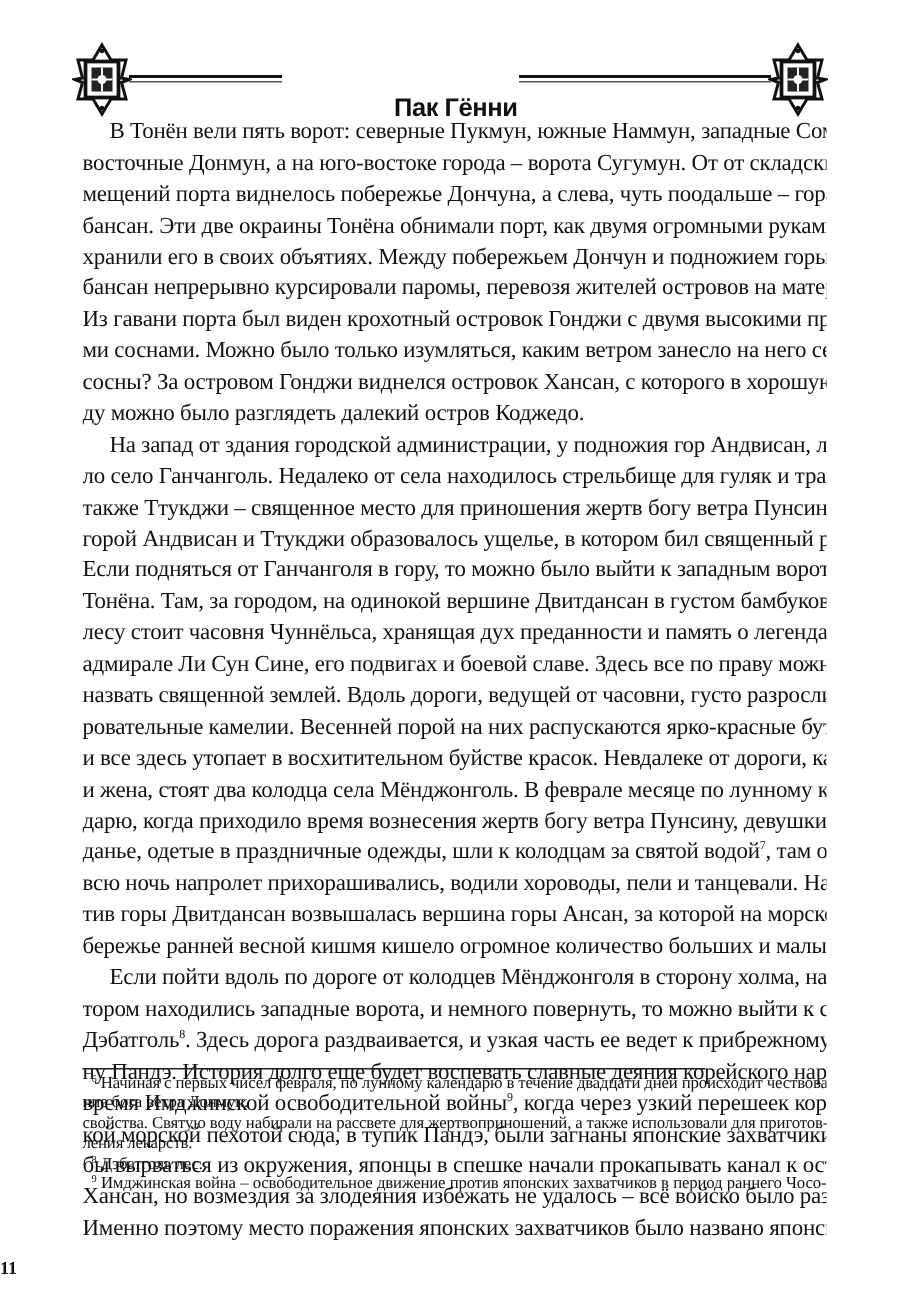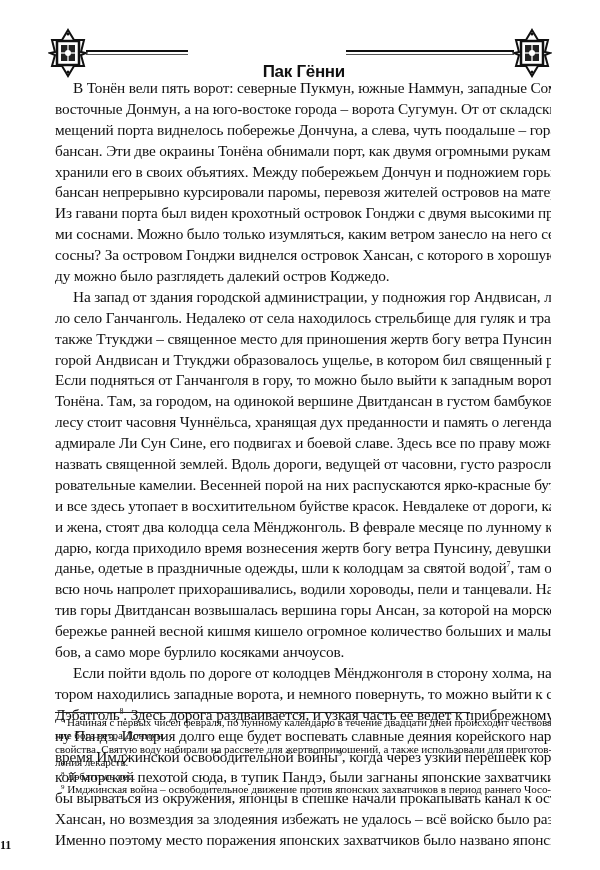--- a/index.html
+++ b/index.html
@@ -105,21 +105,20 @@
   <span class="line">адмирале Ли Сун Сине, его подвигах и боевой славе. Здесь все по праву можно было</span>
   <span class="line">назвать священной землей. Вдоль дороги, ведущей от часовни, густо разрослись оча-</span>
   <span class="line">ровательные камелии. Весенней порой на них распускаются ярко-красные бутоны,</span>
   <span class="line">и все здесь утопает в восхитительном буйстве красок. Невдалеке от дороги, как муж</span>
   <span class="line">и жена, стоят два колодца села Мёнджонголь. В феврале месяце по лунному кален-</span>
   <span class="line">дарю, когда приходило время вознесения жертв богу ветра Пунсину, девушки на вы-</span>
   <span class="line"><span>данье, одетые в праздничные одежды, шли к колодцам за святой водой</span><sup>7</sup><span>, там они</span></span>
   <span class="line">всю ночь напролет прихорашивались, водили хороводы, пели и танцевали. Напро-</span>
   <span class="line">тив горы Двитдансан возвышалась вершина горы Ансан, за которой на морском по-</span>
   <span class="line">бережье ранней весной кишмя кишело огромное количество больших и малых кра-</span>
-  <span class="line last">бов, а само море бурлило косяками анчоусов.</span>
 
   <span class="line indent">Если пойти вдоль по дороге от колодцев Мёнджонголя в сторону холма, на ко-</span>
   <span class="line">тором находились западные ворота, и немного повернуть, то можно выйти к селу</span>
   <span class="line"><span>Дэбатголь</span><sup>8</sup><span>. Здесь дорога раздваивается, и узкая часть ее ведет к прибрежному райо-</span></span>
   <span class="line">ну Пандэ. История долго еще будет воспевать славные деяния корейского народ во</span>
   <span class="line"><span>время Имджинской освободительной войны</span><sup>9</sup><span>, когда через узкий перешеек корейс-</span></span>
   <span class="line">кой морской пехотой сюда, в тупик Пандэ, были загнаны японские захватчики. Что-</span>
   <span class="line">бы вырваться из окружения, японцы в спешке начали прокапывать канал к острову</span>
   <span class="line">Хансан, но возмездия за злодеяния избежать не удалось – всё войско было разбито.</span>
   <span class="line">Именно поэтому место поражения японских захватчиков было названо японским</span>

